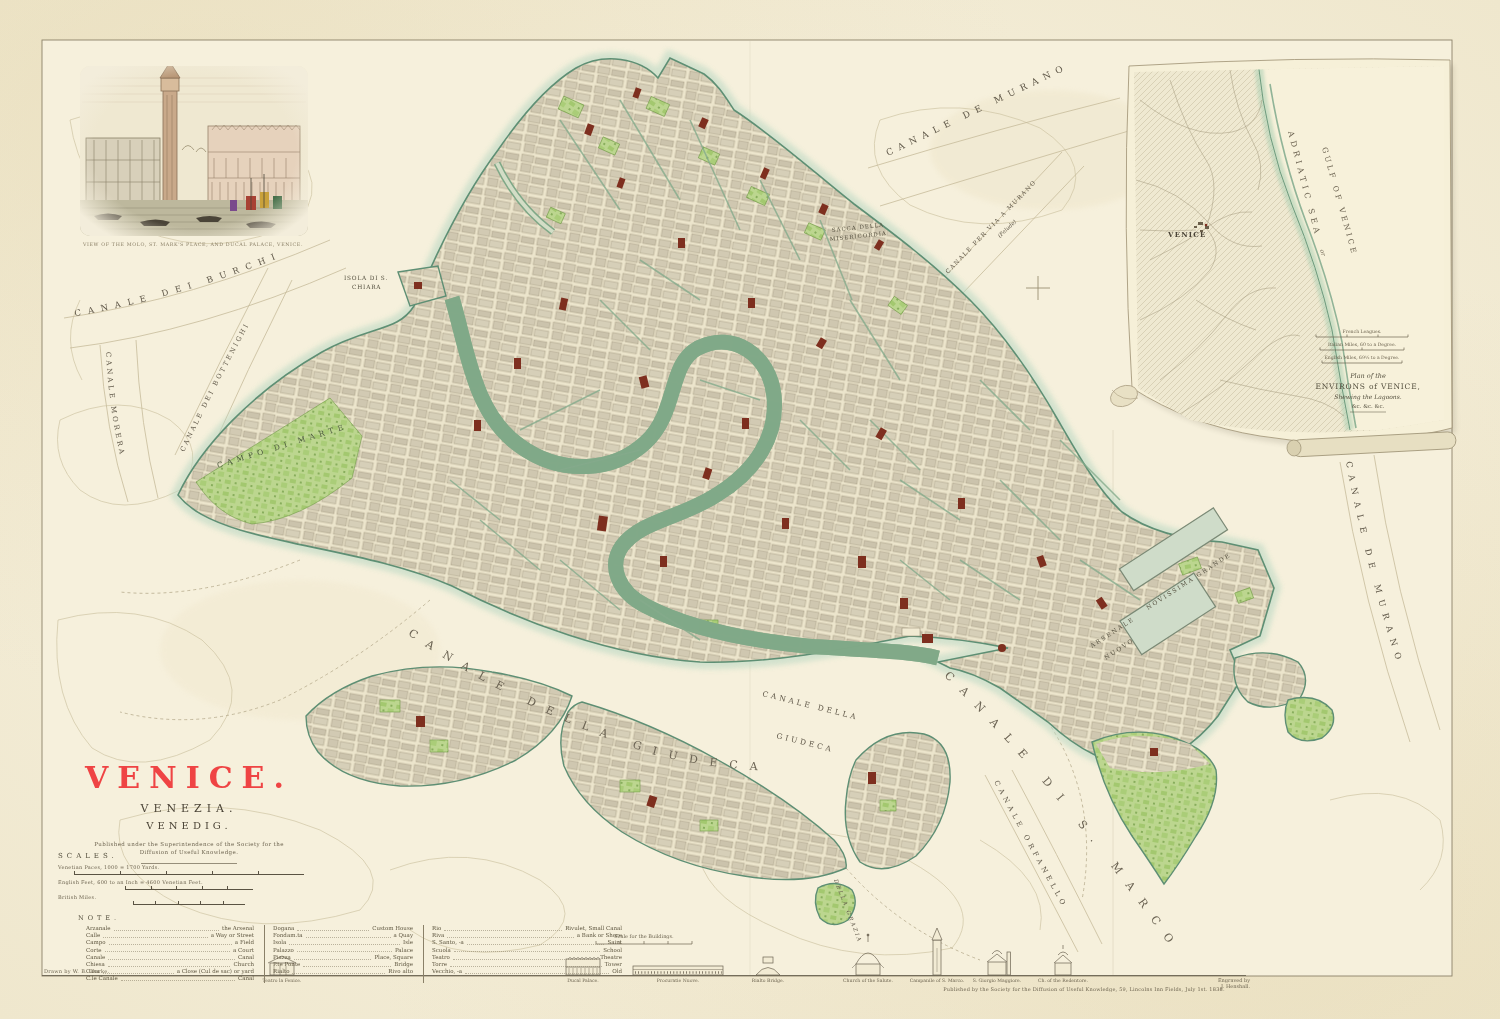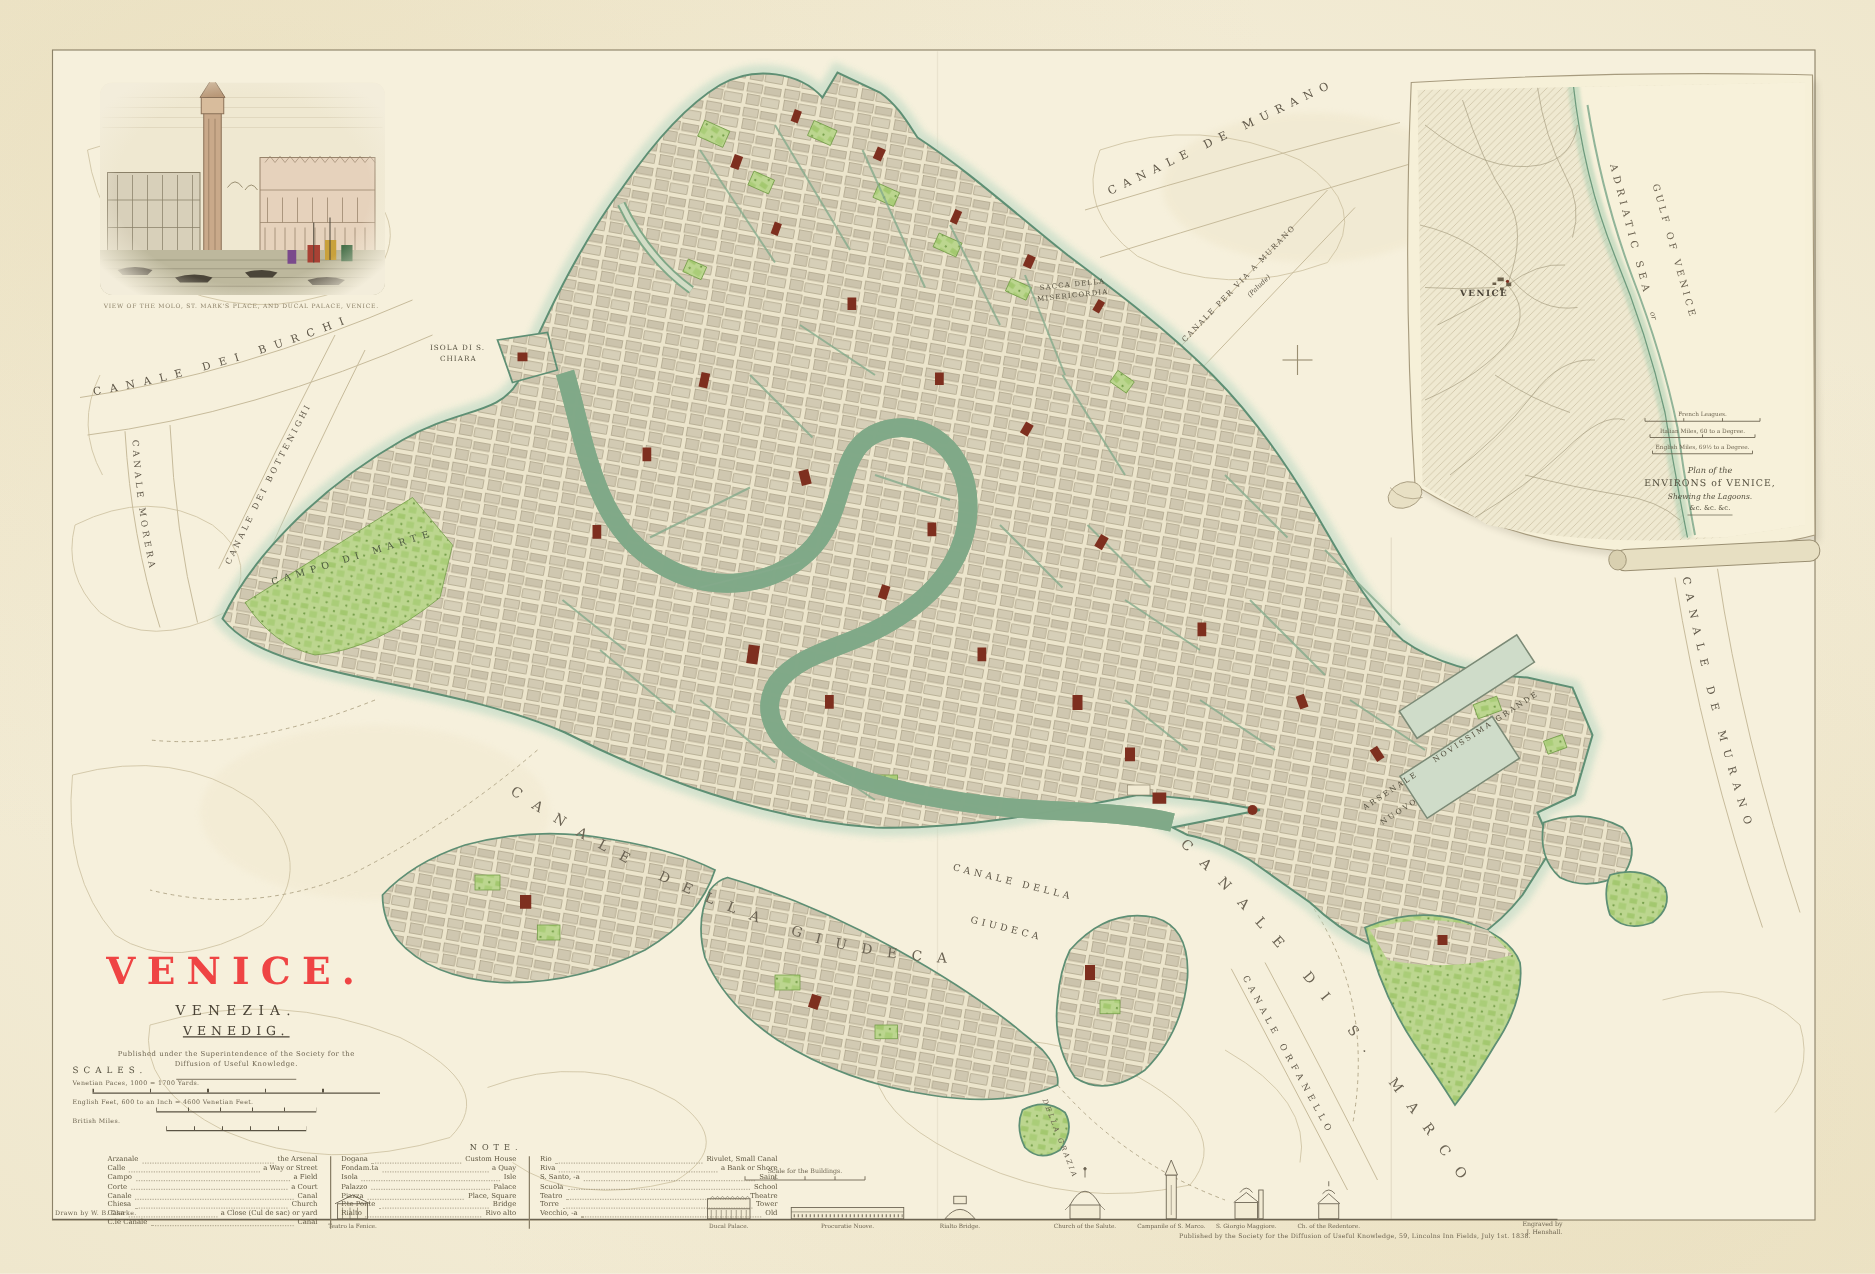--- a/index.html
+++ b/index.html
@@ -10,35 +10,35 @@
       radial-gradient(ellipse at 85% 90%, rgba(222,206,160,.30), rgba(0,0,0,0) 50%),
       radial-gradient(ellipse at 50% 50%, #f6f0dd 30%, #efe7cd 100%);
     font-family:"DejaVu Serif", serif; color:#5f5748;
   }
   #map-art{position:absolute;left:0;top:0;}
   .abs{position:absolute;}
   
   .title-block{left:58px;top:760px;width:262px;text-align:center;}
   .map-title{font-size:30px;font-weight:bold;letter-spacing:9px;color:#ef4444;}
   .map-sub{font-size:11px;letter-spacing:5px;color:#4a4336;margin-top:7px;}
-  .map-sub2{font-size:10px;letter-spacing:4px;color:#4a4336;margin-top:5px;text-decoration:underline;}
+  .map-sub2{font-size:10px;letter-spacing:4px;color:#4a4336;margin-top:5px;}
   .pub-line{font-size:5.5px;line-height:7px;color:#6d6450;margin-top:10px;letter-spacing:.4px;}
   .rule{width:96px;height:0;border-bottom:1px solid #6d6450;margin:7px auto 0;opacity:.7;}
   
   .scales-block{left:58px;top:852px;width:262px;text-align:left;}
   .scales-head{font-size:7px;letter-spacing:4px;color:#55503f;}
   .sb-label{font-size:5px;color:#6d6450;margin-top:4px;letter-spacing:.3px;}
   .sbar{height:3px;border-bottom:1px solid #5a5343;margin:1px auto 0;
         background:repeating-linear-gradient(90deg,#5a5343 0 1px,rgba(0,0,0,0) 1px 20%);}
   .sbar.b1{width:230px;}
   .sbar.b2{width:128px;}
   .sbar.b3{width:112px;}
   
   .note-block{left:78px;top:914px;width:580px;}
-  .note-head{font-size:6.5px;letter-spacing:4px;color:#55503f;text-align:right;width:340px;}
+  .note-head{font-size:6.5px;letter-spacing:4px;color:#55503f;text-align:left;width:340px;}
   .note-cols{display:flex;margin-top:3px;}
   .ncol{padding:0 10px 0 8px;}
   .ncol.c1{width:168px;}
   .ncol.c2{width:140px;border-left:1px solid #8a8068;}
   .ncol.c3{width:190px;border-left:1px solid #8a8068;}
   .nrow{display:flex;font-size:5.5px;line-height:7.2px;color:#5d553f;}
   .nrow .term{white-space:nowrap;}
   .nrow .dots{flex:1;border-bottom:1px dotted #8a8068;margin:0 3px 1.5px;opacity:.55;min-width:6px;}
   .nrow .def{white-space:nowrap;}
   

